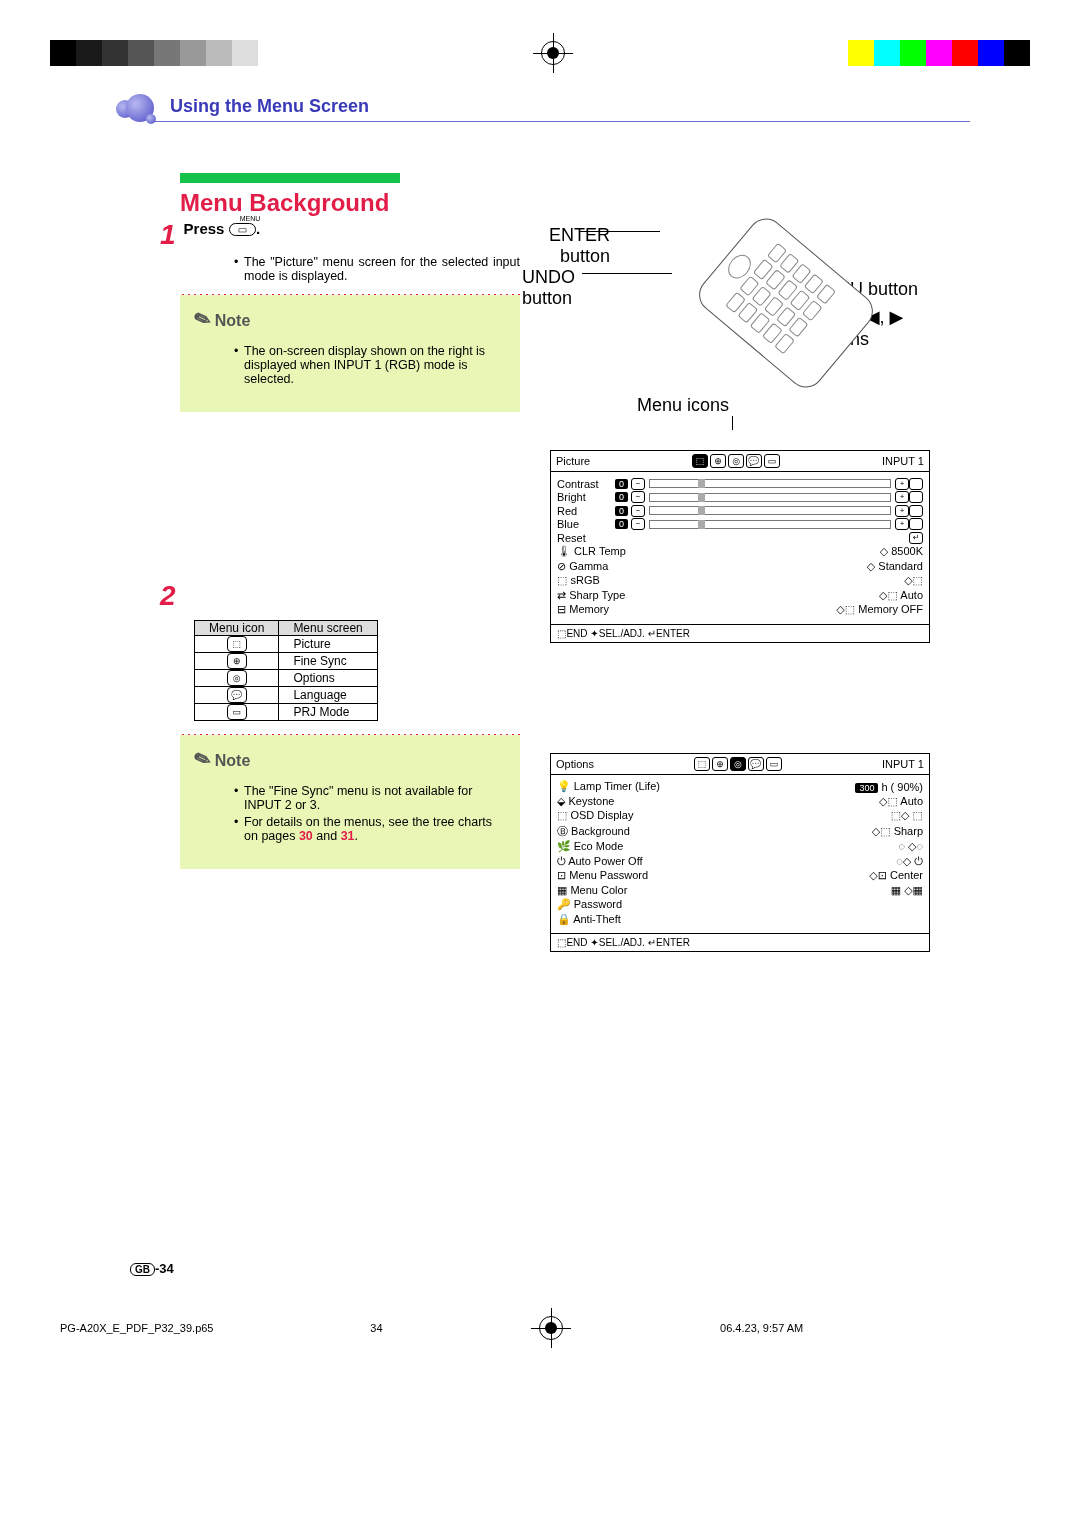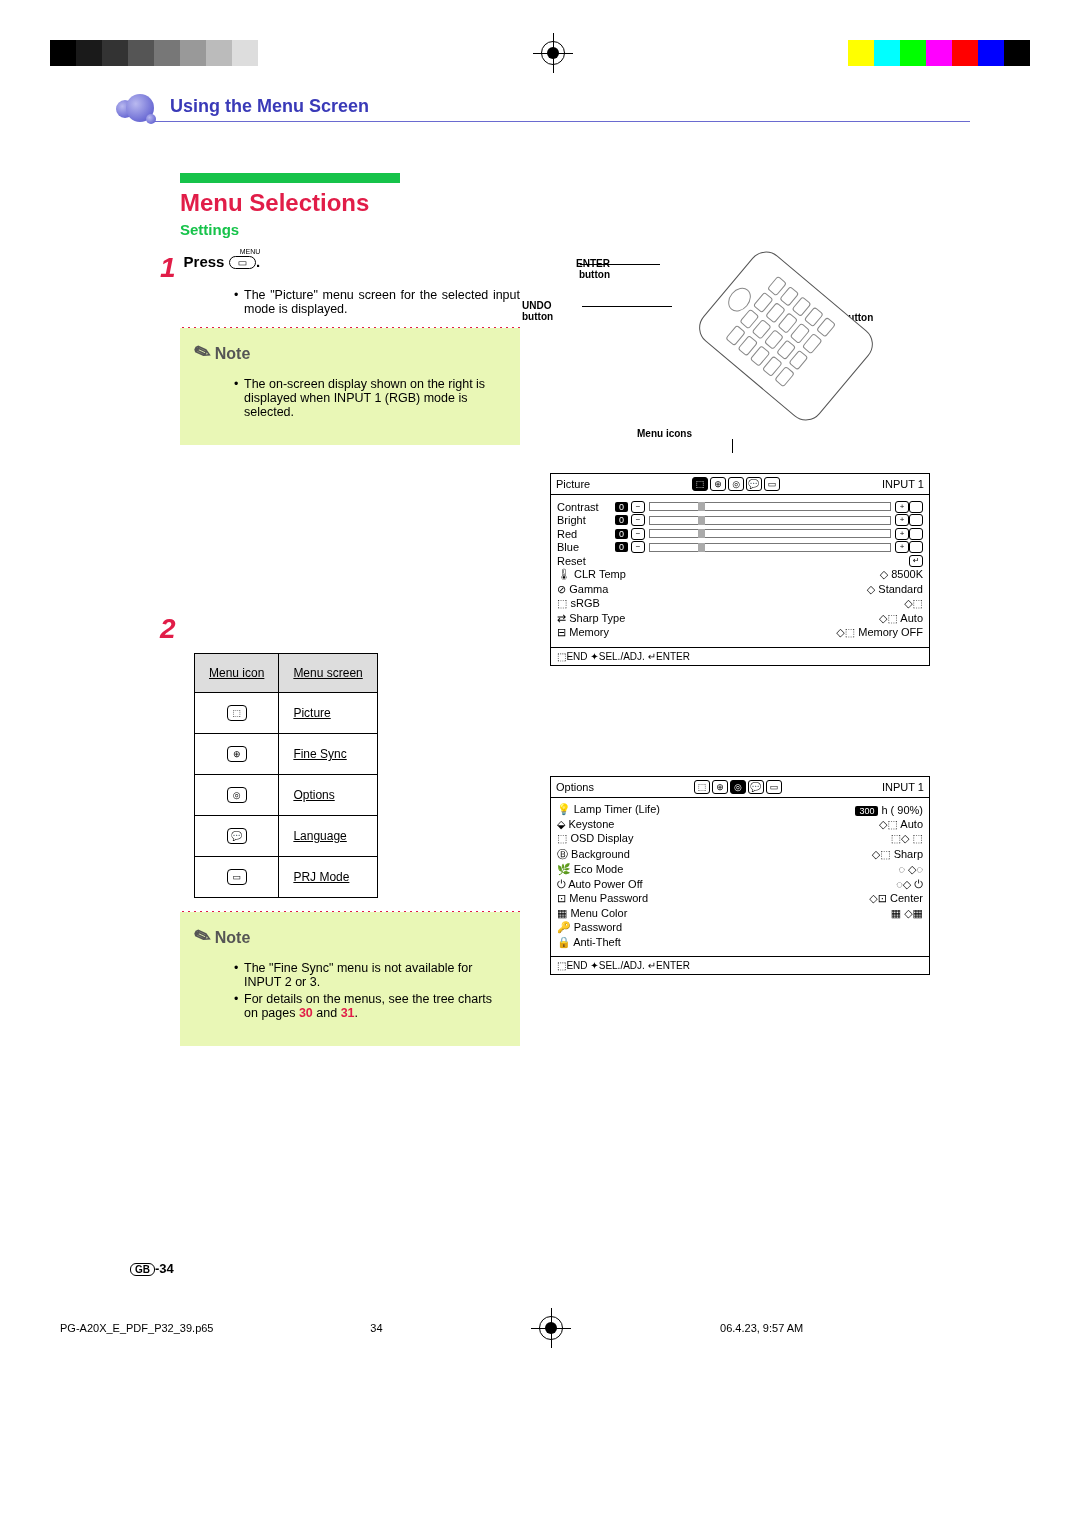--- a/index.html
+++ b/index.html
@@ -178,22 +178,22 @@
   display: inline-block;
   transform: rotate(-20deg);
   margin-right: 4px;
 }
 .note-body {
   font-size: 12.5px;
 }
 .pg-ref { color: #e11d48; font-weight: bold; }
 
 .right-label {
-  font-weight: bold;
-  font-size: 10px;
+  font-weight: normal;
+  font-size: 18px;
   position: absolute;
 }
 
 .remote-block {
   position: relative;
   height: 160px;
   margin-top: 6px;
 }
 .remote {
   position: absolute;
@@ -296,23 +296,22 @@
   font-size: 10px;
 }
 
 .menu-table {
   border-collapse: collapse;
   margin: 10px 0 14px 34px;
   font-size: 12px;
 }
 .menu-table th, .menu-table td {
   border: 1px solid #000;
-  padding: 12px 14px;
+  padding: 0 14px;
   text-align: left;
-  text-decoration: underline;
 }
 .menu-table th {
   background: #ddd;
   font-weight: normal;
   text-align: center;
 }
 .icon-cell { text-align: center !important; }
 .mini-icon {
   display: inline-block;
   border: 1.5px solid #000;
@@ -384,22 +383,21 @@
 <div class="pageframe">
   <div class="bullet-ornament">
     <span style="width:18px;height:18px;left:0;top:0"></span>
     <span style="width:28px;height:28px;left:10px;top:-6px"></span>
     <span style="width:10px;height:10px;left:30px;top:14px"></span>
   </div>
   <div class="chapter-title">Using the Menu Screen</div>
   <div class="chapter-hr"></div>
 
   <div class="section-bar"></div>
-  <div class="section-title">Menu Selections</div>
-  <div class="section-sub">Settings</div>
+  <div class="section-title">Menu Background</div>
 
   <div class="columns">
 
     <div class="col-left">
 
       <div class="step">
         <div class="step-num">1</div>
         <div class="step-head">
           <span>Press </span>
           <span class="menu-btn" style="position:relative">

